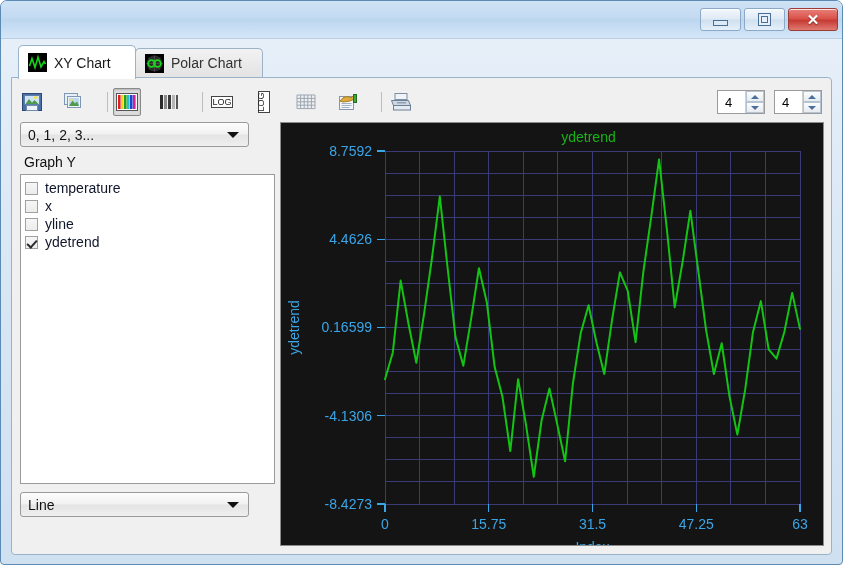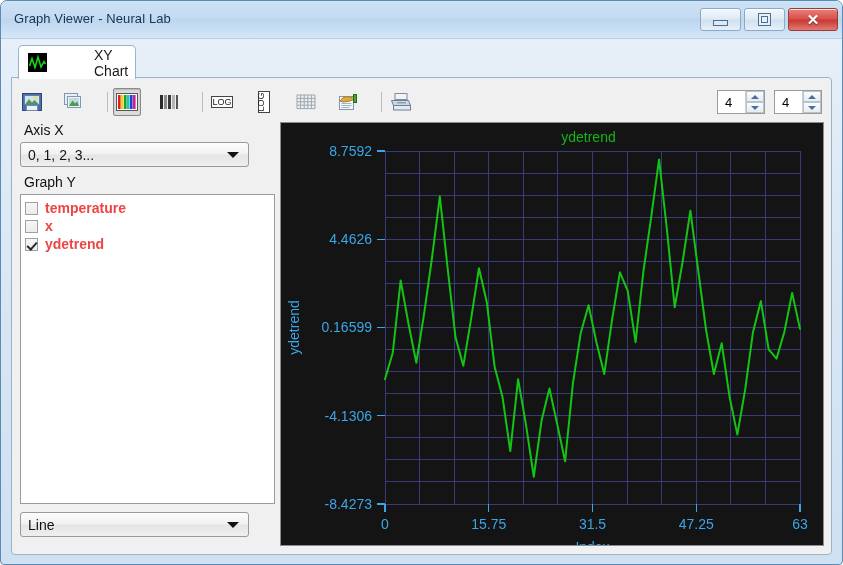--- a/index.html
+++ b/index.html
@@ -82,21 +82,21 @@
   }
   .tab {
     position: absolute; top: 0;
     height: 32px;
     box-sizing: border-box;
     border: 1px solid #9bb3c9;
     border-bottom: none;
     border-radius: 5px 5px 0 0;
     display: flex; align-items: center;
     padding: 0 12px 0 9px;
-    font-size: 14px; color: #1a1a1a; gap: 40px;
+    font-size: 14px; color: #1a1a1a;
   }
   .tab.active {
     left: 7px; width: 118px;
     background: #ffffff;
     z-index: 3;
     height: 34px;
   }
   .tab.inactive {
     left: 124px; width: 128px;
     top: 3px; height: 29px;
@@ -214,21 +214,21 @@
     width: 255px; height: 310px;
     box-sizing: border-box;
     border: 1px solid #9a9a9a;
     background: #ffffff;
     padding: 4px 0 0 4px;
     overflow: hidden;
   }
   .list-item {
     height: 18px;
     display: flex; align-items: center;
-    font-size: 14px; color: #ef4444; font-weight: bold;
+    font-size: 14px; color: #0f172a;
   }
   .cb {
     width: 13px; height: 13px;
     box-sizing: border-box;
     border: 1px solid #a0a0a0;
     background: linear-gradient(to bottom, #f6f6f6, #ececec);
     margin-right: 7px;
     flex: none;
     position: relative;
   }
@@ -252,35 +252,49 @@
     overflow: hidden;
   }
   .chart-svg { display: block; }
 </style>
 </head>
 <body>
 
 <div class="window">
 
   <div class="titlebar">
-    <div class="title-text">Graph Viewer - Neural Lab</div>
     <div class="win-btns">
       <div class="win-btn">
         <div class="glyph-min"></div>
       </div>
       <div class="win-btn">
         <div class="glyph-restore"></div>
       </div>
       <div class="win-btn close">
         <span class="glyph-close">✕</span>
       </div>
     </div>
   </div>
 
   <div class="tabstrip">
+    <div class="tab inactive">
+      <svg class="tab-icon" viewBox="0 0 19 19">
+        <rect width="19" height="19" fill="#000"></rect>
+        <circle cx="9.5" cy="9.5" r="8" fill="#2a2a2a"></circle>
+        <g stroke="#4a4a4a" stroke-width="1">
+          <line x1="9.5" y1="1.5" x2="9.5" y2="17.5"></line>
+          <line x1="1.5" y1="9.5" x2="17.5" y2="9.5"></line>
+          <line x1="3.8" y1="3.8" x2="15.2" y2="15.2"></line>
+          <line x1="15.2" y1="3.8" x2="3.8" y2="15.2"></line>
+        </g>
+        <circle cx="6.6" cy="9.5" r="3.4" fill="none" stroke="#17d417" stroke-width="1.8"></circle>
+        <circle cx="12.4" cy="9.5" r="3.4" fill="none" stroke="#17d417" stroke-width="1.8"></circle>
+      </svg>
+      <span>Polar Chart</span>
+    </div>
     <div class="tab active">
       <svg class="tab-icon" viewBox="0 0 19 19">
         <rect width="19" height="19" fill="#000"></rect>
         <polyline points="1.5,13 4,5.5 7,14.5 10,4 13,14 16,8.5 17.5,11" fill="none" stroke="#17d417" stroke-width="1.6"></polyline>
       </svg>
       <span>XY Chart</span>
     </div>
   </div>
 
   <div class="tab-body">
@@ -410,35 +424,38 @@
               <div class="ar-up"></div>
             </div>
           <div class="spin-ar">
               <div class="ar-dn"></div>
             </div>
         </div>
       </div>
     </div>
 
     <div class="left-panel">
-      <div class="panel-label">Axis X</div>
       <div class="combo">
         <span class="combo-text">0, 1, 2, 3...</span>
         <span class="caret-dn"></span>
       </div>
 
       <div class="panel-label" style="margin-top:7px">Graph Y</div>
       <div class="listbox">
         <div class="list-item">
           <span class="cb"></span>
           <span>temperature</span>
         </div>
         <div class="list-item">
           <span class="cb"></span>
           <span>x</span>
+        </div>
+        <div class="list-item">
+          <span class="cb"></span>
+          <span>yline</span>
         </div>
         <div class="list-item">
           <span class="cb checked"></span>
           <span>ydetrend</span>
         </div>
       </div>
 
       <div class="combo" style="margin-top:8px">
         <span class="combo-text">Line</span>
         <span class="caret-dn"></span>

